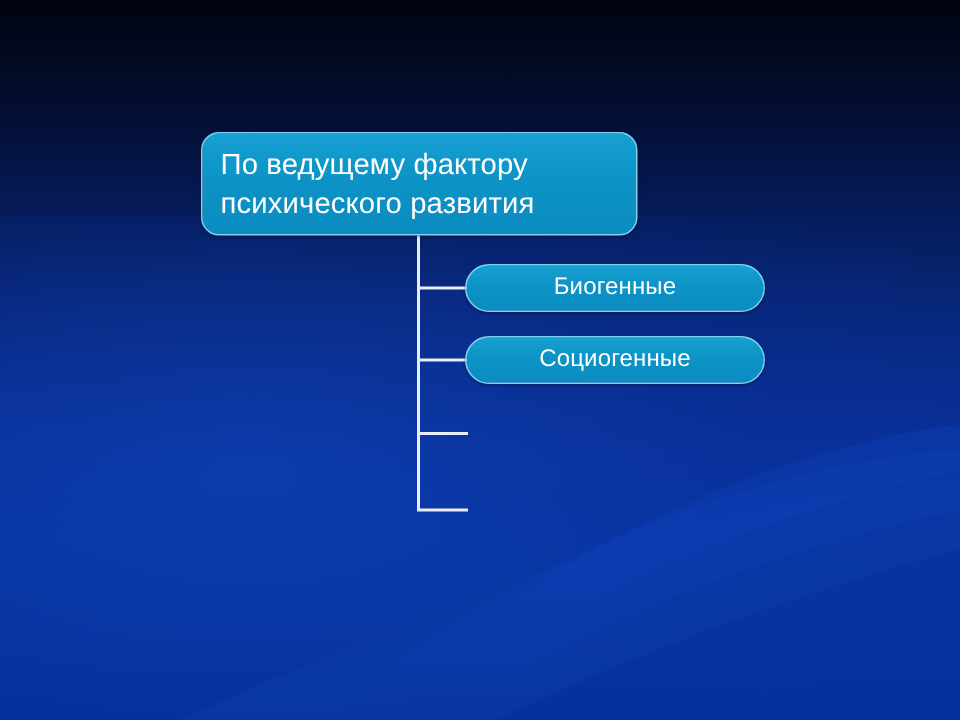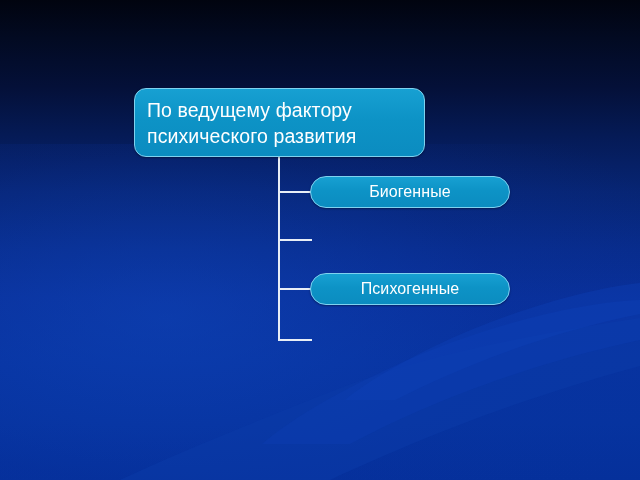--- a/index.html
+++ b/index.html
@@ -132,17 +132,17 @@
   <div class="conn conn-h" id="conn-b3"></div>
 
   <div class="node" id="root-node">
     <span class="label">По ведущему фактору
 психического развития</span>
   </div>
 
   <div class="node child-node" id="node-0">
     <span class="label">Биогенные</span>
   </div>
-  <div class="node child-node" id="node-2">
-    <span class="label">Психогенные</span>
+  <div class="node child-node" id="node-1">
+    <span class="label">Социогенные</span>
   </div>
 
 </div>
 
 </body></html>

